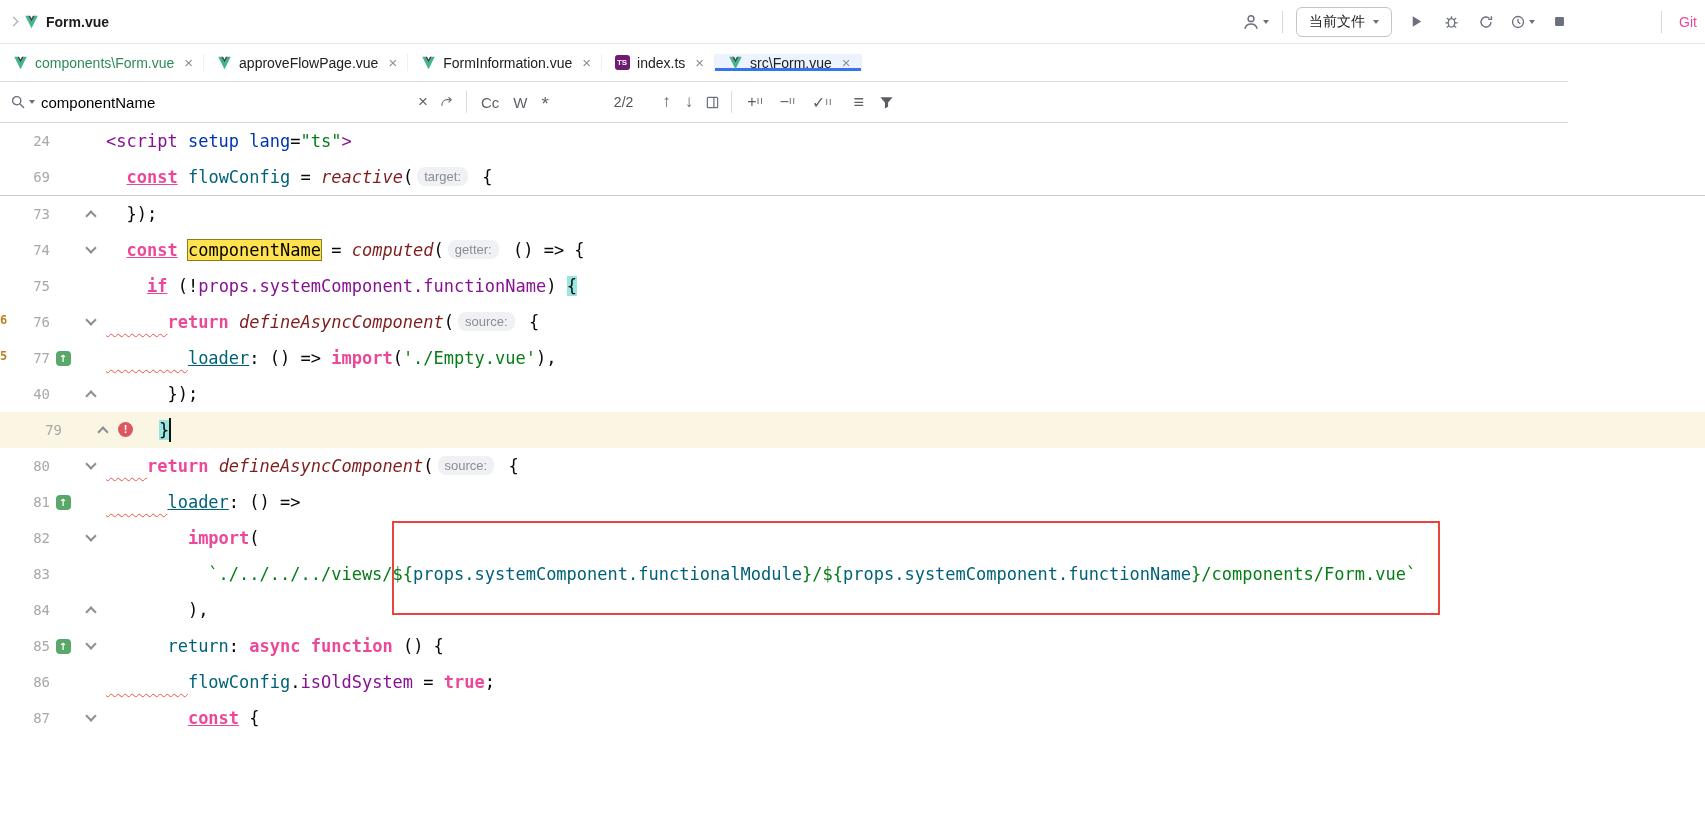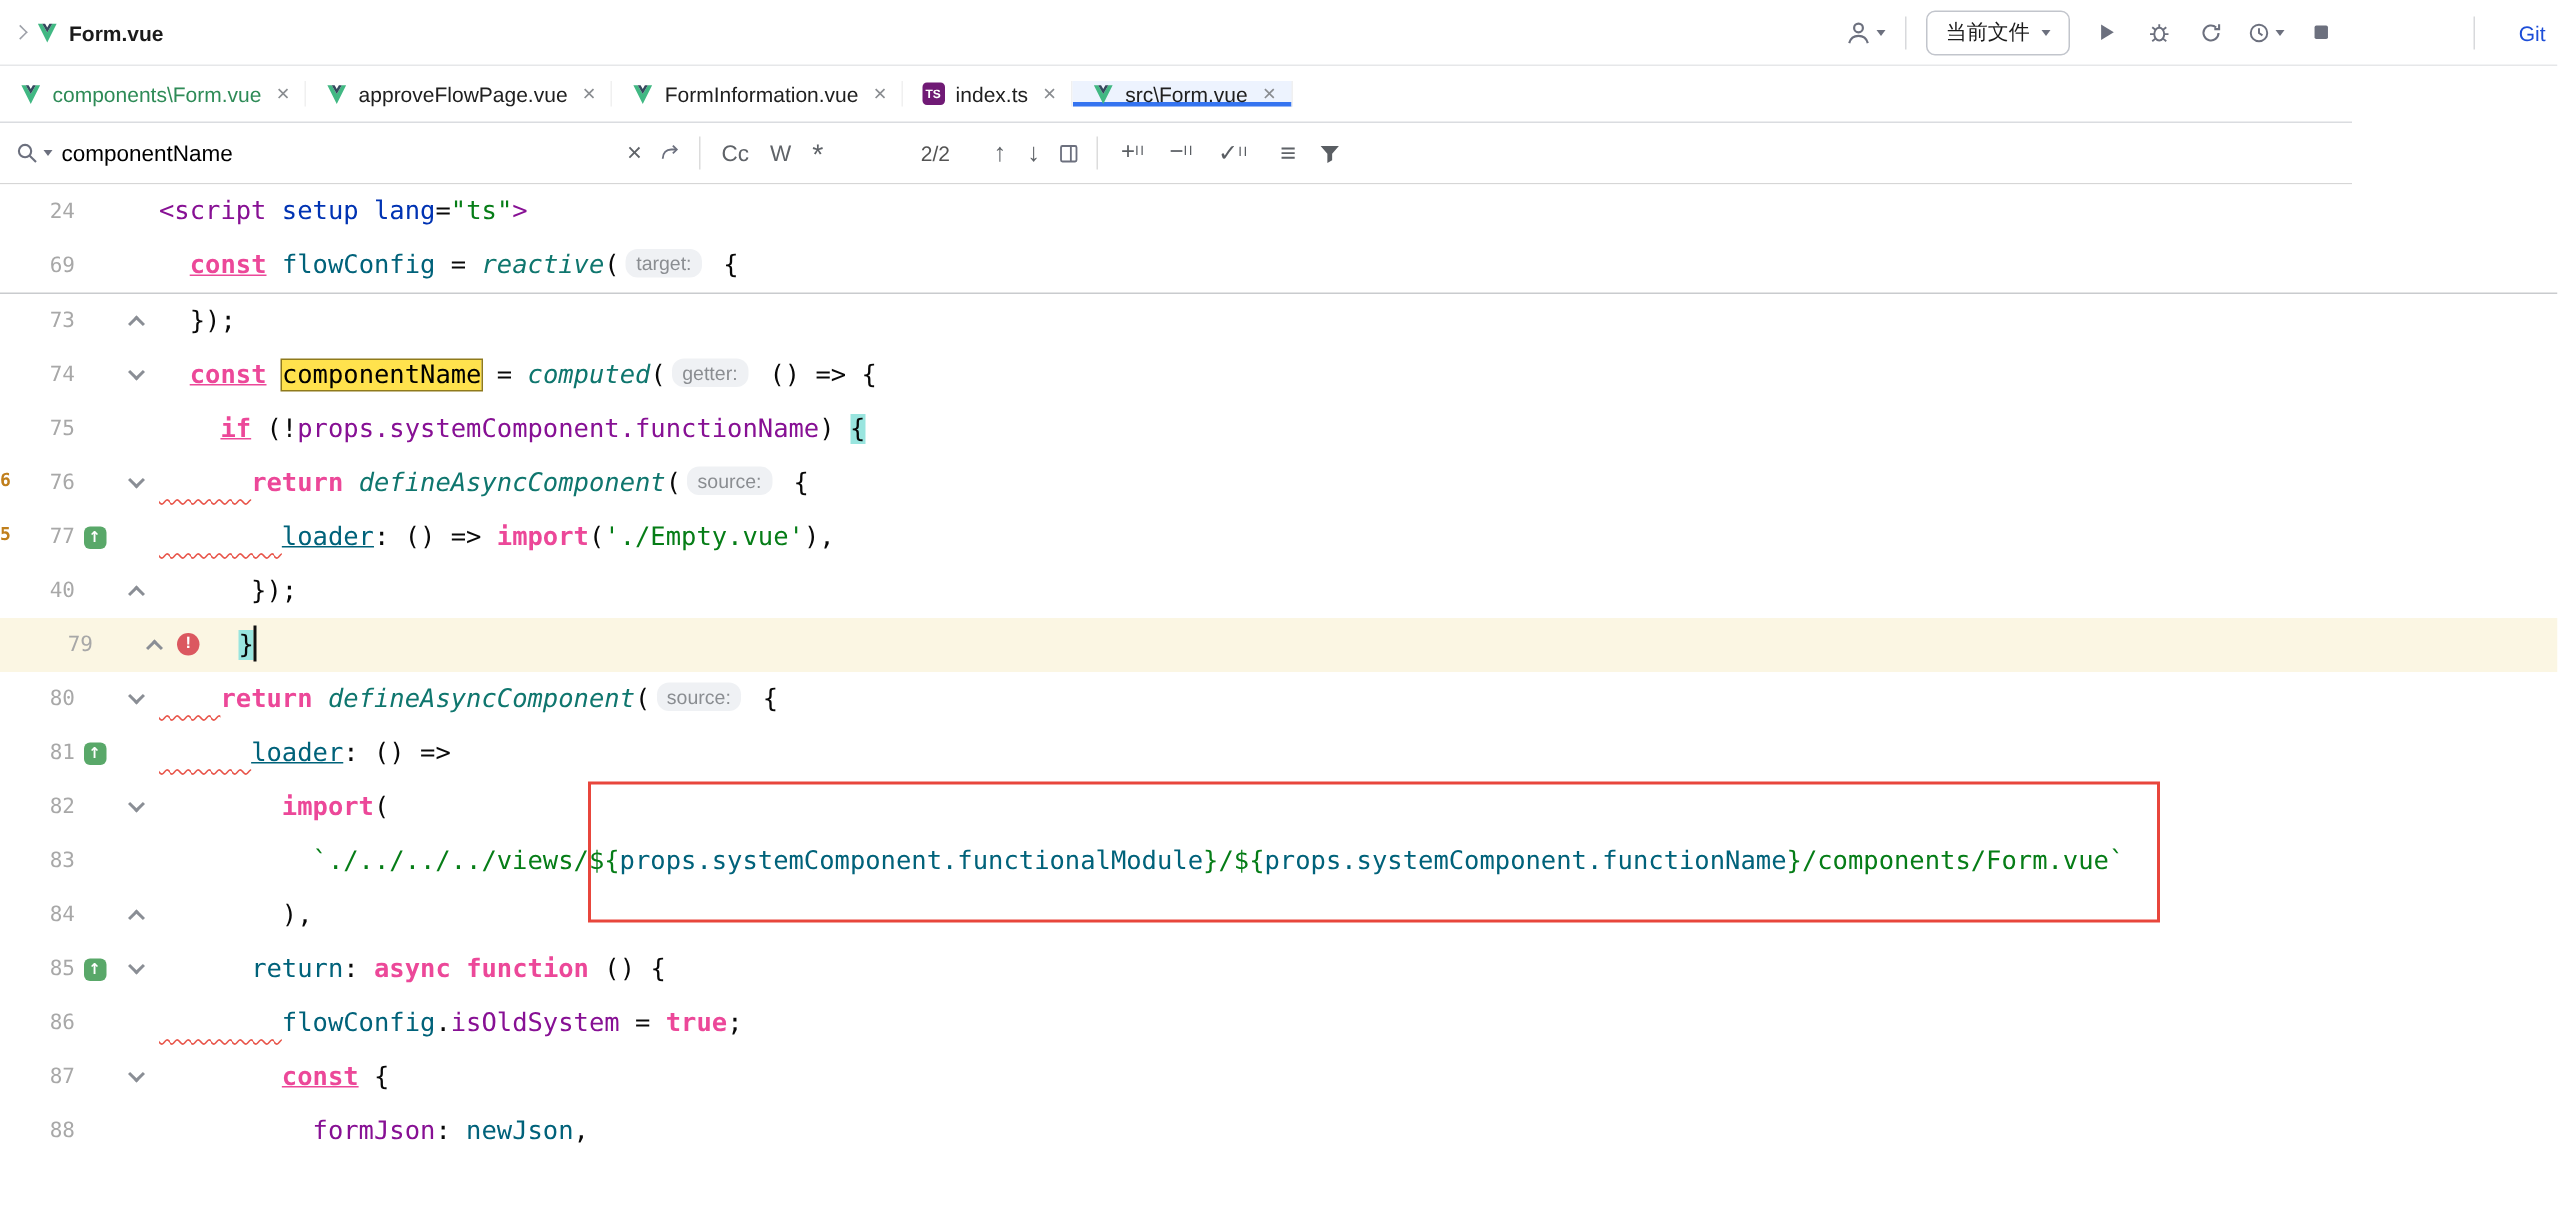--- a/index.html
+++ b/index.html
@@ -13,21 +13,21 @@
             transform:rotate(45deg); margin:0 6px 0 2px; flex:none; }
   .win-title { font-weight:bold; font-size:14px; color:#1b1b1b; margin-left:7px; }
   .tb-right { margin-left:auto; display:flex; align-items:center; gap:13px; }
   .tbi { width:22px; height:22px; display:flex; align-items:center; justify-content:center;
          color:#6C707E; flex:none; }
   .caret { width:0; height:0; border-left:3.5px solid transparent; border-right:3.5px solid transparent;
            border-top:4px solid #6C707E; display:inline-block; }
   .vsep-t { width:1px; height:22px; background:#D8D9DC; }
   .runcfg { display:flex; align-items:center; gap:8px; border:1px solid #C2C5CC; border-radius:6px;
             padding:5px 12px; font-size:14px; color:#1b1b1b; }
-  .git-label { font-size:14px; color:#1d4ed8; margin:0 2px 0 16px; }
+  .git-label { font-size:14px; color:#ec4899; margin:0 2px 0 4px; }
 
   
   .tab-bar { height:38px; width:1568px; display:flex; align-items:center;
              border-bottom:1px solid #DADCE0; background:#fff; }
   .tab { display:flex; align-items:center; gap:7px; padding:0 10px 0 12px; font-size:14px;
          color:#202020; position:relative; border-right:1px solid #F0F0F0; cursor:default; }
   .tab.active { background:#EDF3FE; box-shadow:inset 0 -3px 0 #3574F0; }
   .tab-close { color:#8A8D91; font-size:15px; margin-left:3px; }
   .tab-icon { width:16px; height:16px; display:flex; align-items:center; justify-content:center; }
   .ts-badge { width:15px; height:15px; background:#701a75; border-radius:3px; color:#fff;
@@ -69,21 +69,21 @@
   .anno { position:absolute; border:2px solid #E8463C; z-index:5; pointer-events:none; }
 
   
   .t-kw   { color:#ec4899;font-weight:bold; }
   .t-u    { text-decoration:underline; }
   .t-tag  { color:#871094; }
   .t-attr { color:#0033B3; }
   .t-str  { color:#067D17; }
   .t-var  { color:#00627A; }
   .t-prop { color:#871094; }
-  .t-fncall { color:#0f766e; font-style:italic; }
+  .t-fncall { color:#7f1d1d; font-style:italic; }
   .t-fn2  { color:#00627A; }
   .t-def  { color:#080808; }
   .t-wavy { text-decoration-line:underline; text-decoration-style:wavy;
             text-decoration-color:#E8554A; text-decoration-thickness:1px; text-underline-offset:5px; }
   .t-hint { display:inline-block; background:#EFF1F4; color:#8A8D91; border-radius:8px;
             padding:2px 7px; font:13px "Liberation Sans",sans-serif; line-height:15px;
             margin:0 4px; vertical-align:2px; }
   .t-match { background:#FFE24D; outline:1.5px solid #8F7A1C; color:#000; }
   .t-brace { background:#99E5DF; }
   .t-cursor { display:inline-block; width:0; border-left:2px solid #111; height:24px; vertical-align:-6px; }
@@ -366,23 +366,17 @@
         <span class="codeline"><span class="t-def t-wavy">        </span><span class="t-var">flowConfig</span><span class="t-def">.</span><span class="t-prop">isOldSystem</span><span class="t-def"> = </span><span class="t-kw">true</span><span class="t-def">;</span></span>
       </div>
       <div class="crow">
         <span class="ln">87</span>
         <span class="gslot"></span>
         <span class="fslot">
           <span class="fold-down"></span>
         </span>
         <span class="codeline"><span class="t-def">        </span><span class="t-kw t-u">const</span><span class="t-def"> {</span></span>
       </div>
-      <div class="crow">
-        <span class="ln">88</span>
-        <span class="gslot"></span>
-        <span class="fslot"></span>
-        <span class="codeline"><span class="t-def">          </span><span class="t-prop">formJson</span><span class="t-def">: </span><span class="t-var">newJson</span><span class="t-def">,</span></span>
-      </div>
       <div class="anno" style="left: 392px; top: 325px; width: 1048px; height: 94px; border-color: rgb(232, 70, 60);"></div>
       <span class="mmark" style="top: 117px;">6</span>
       <span class="mmark" style="top: 153px;">5</span>
     </div>
 </div>
 
 </body></html>

